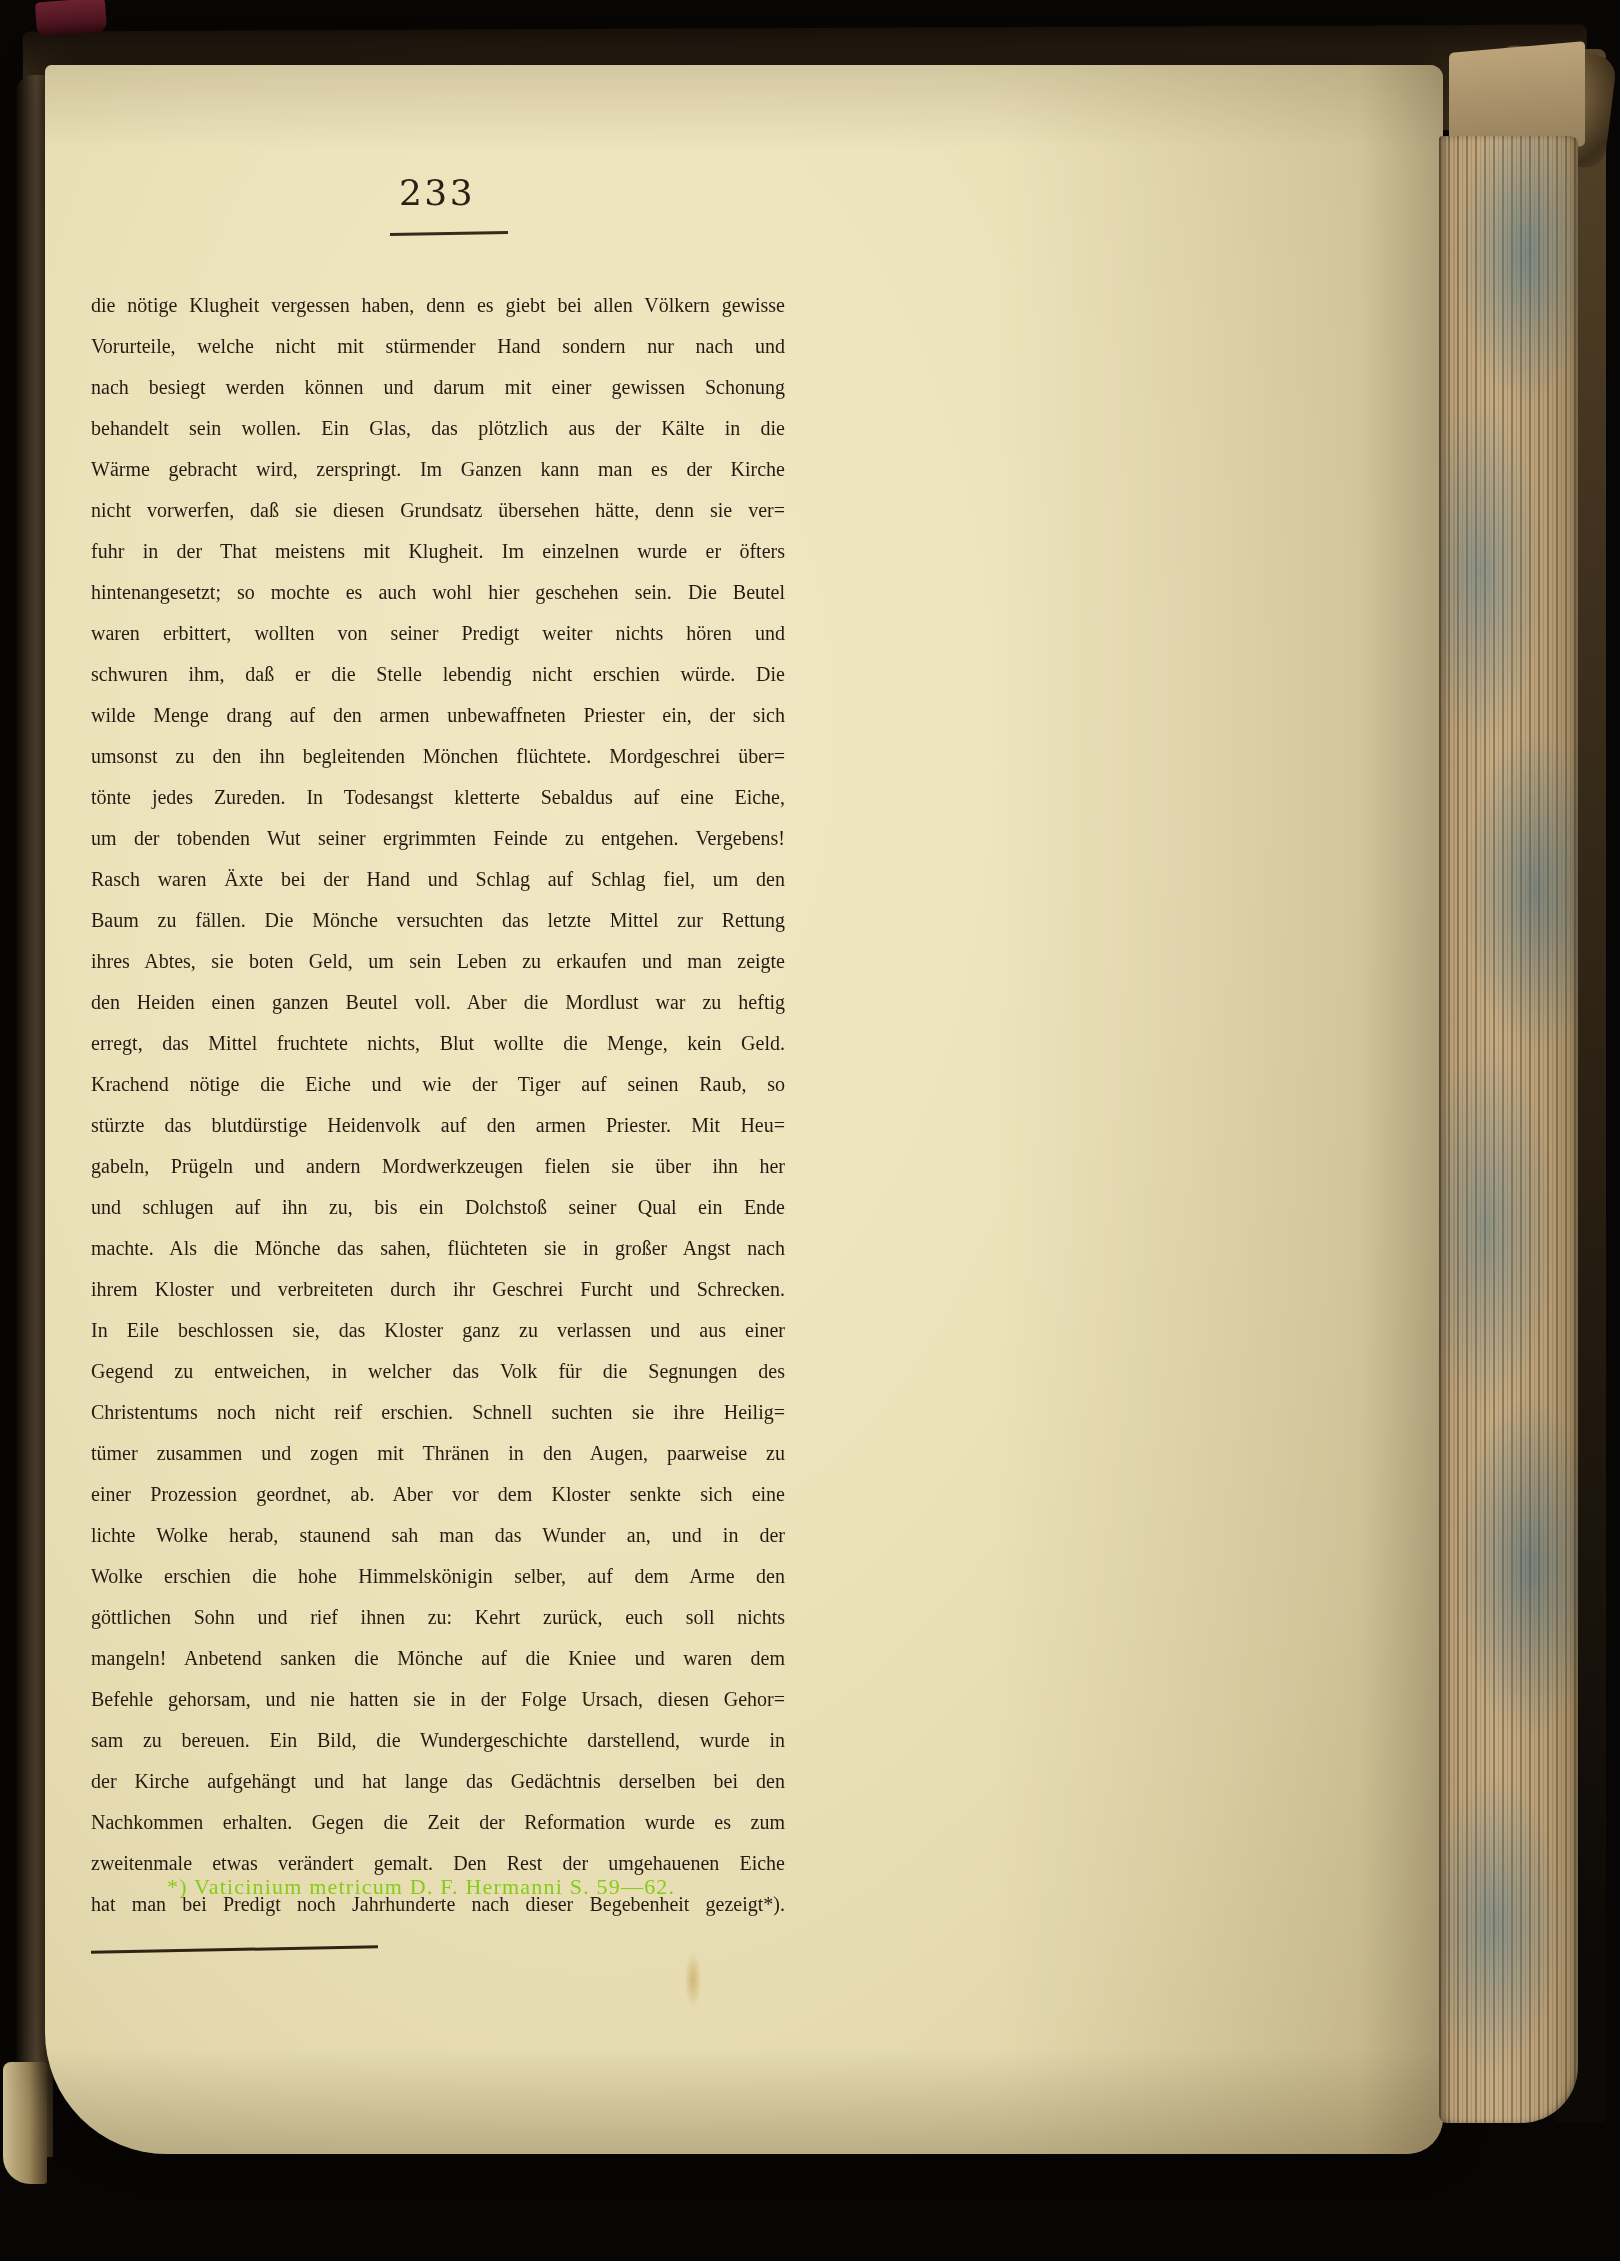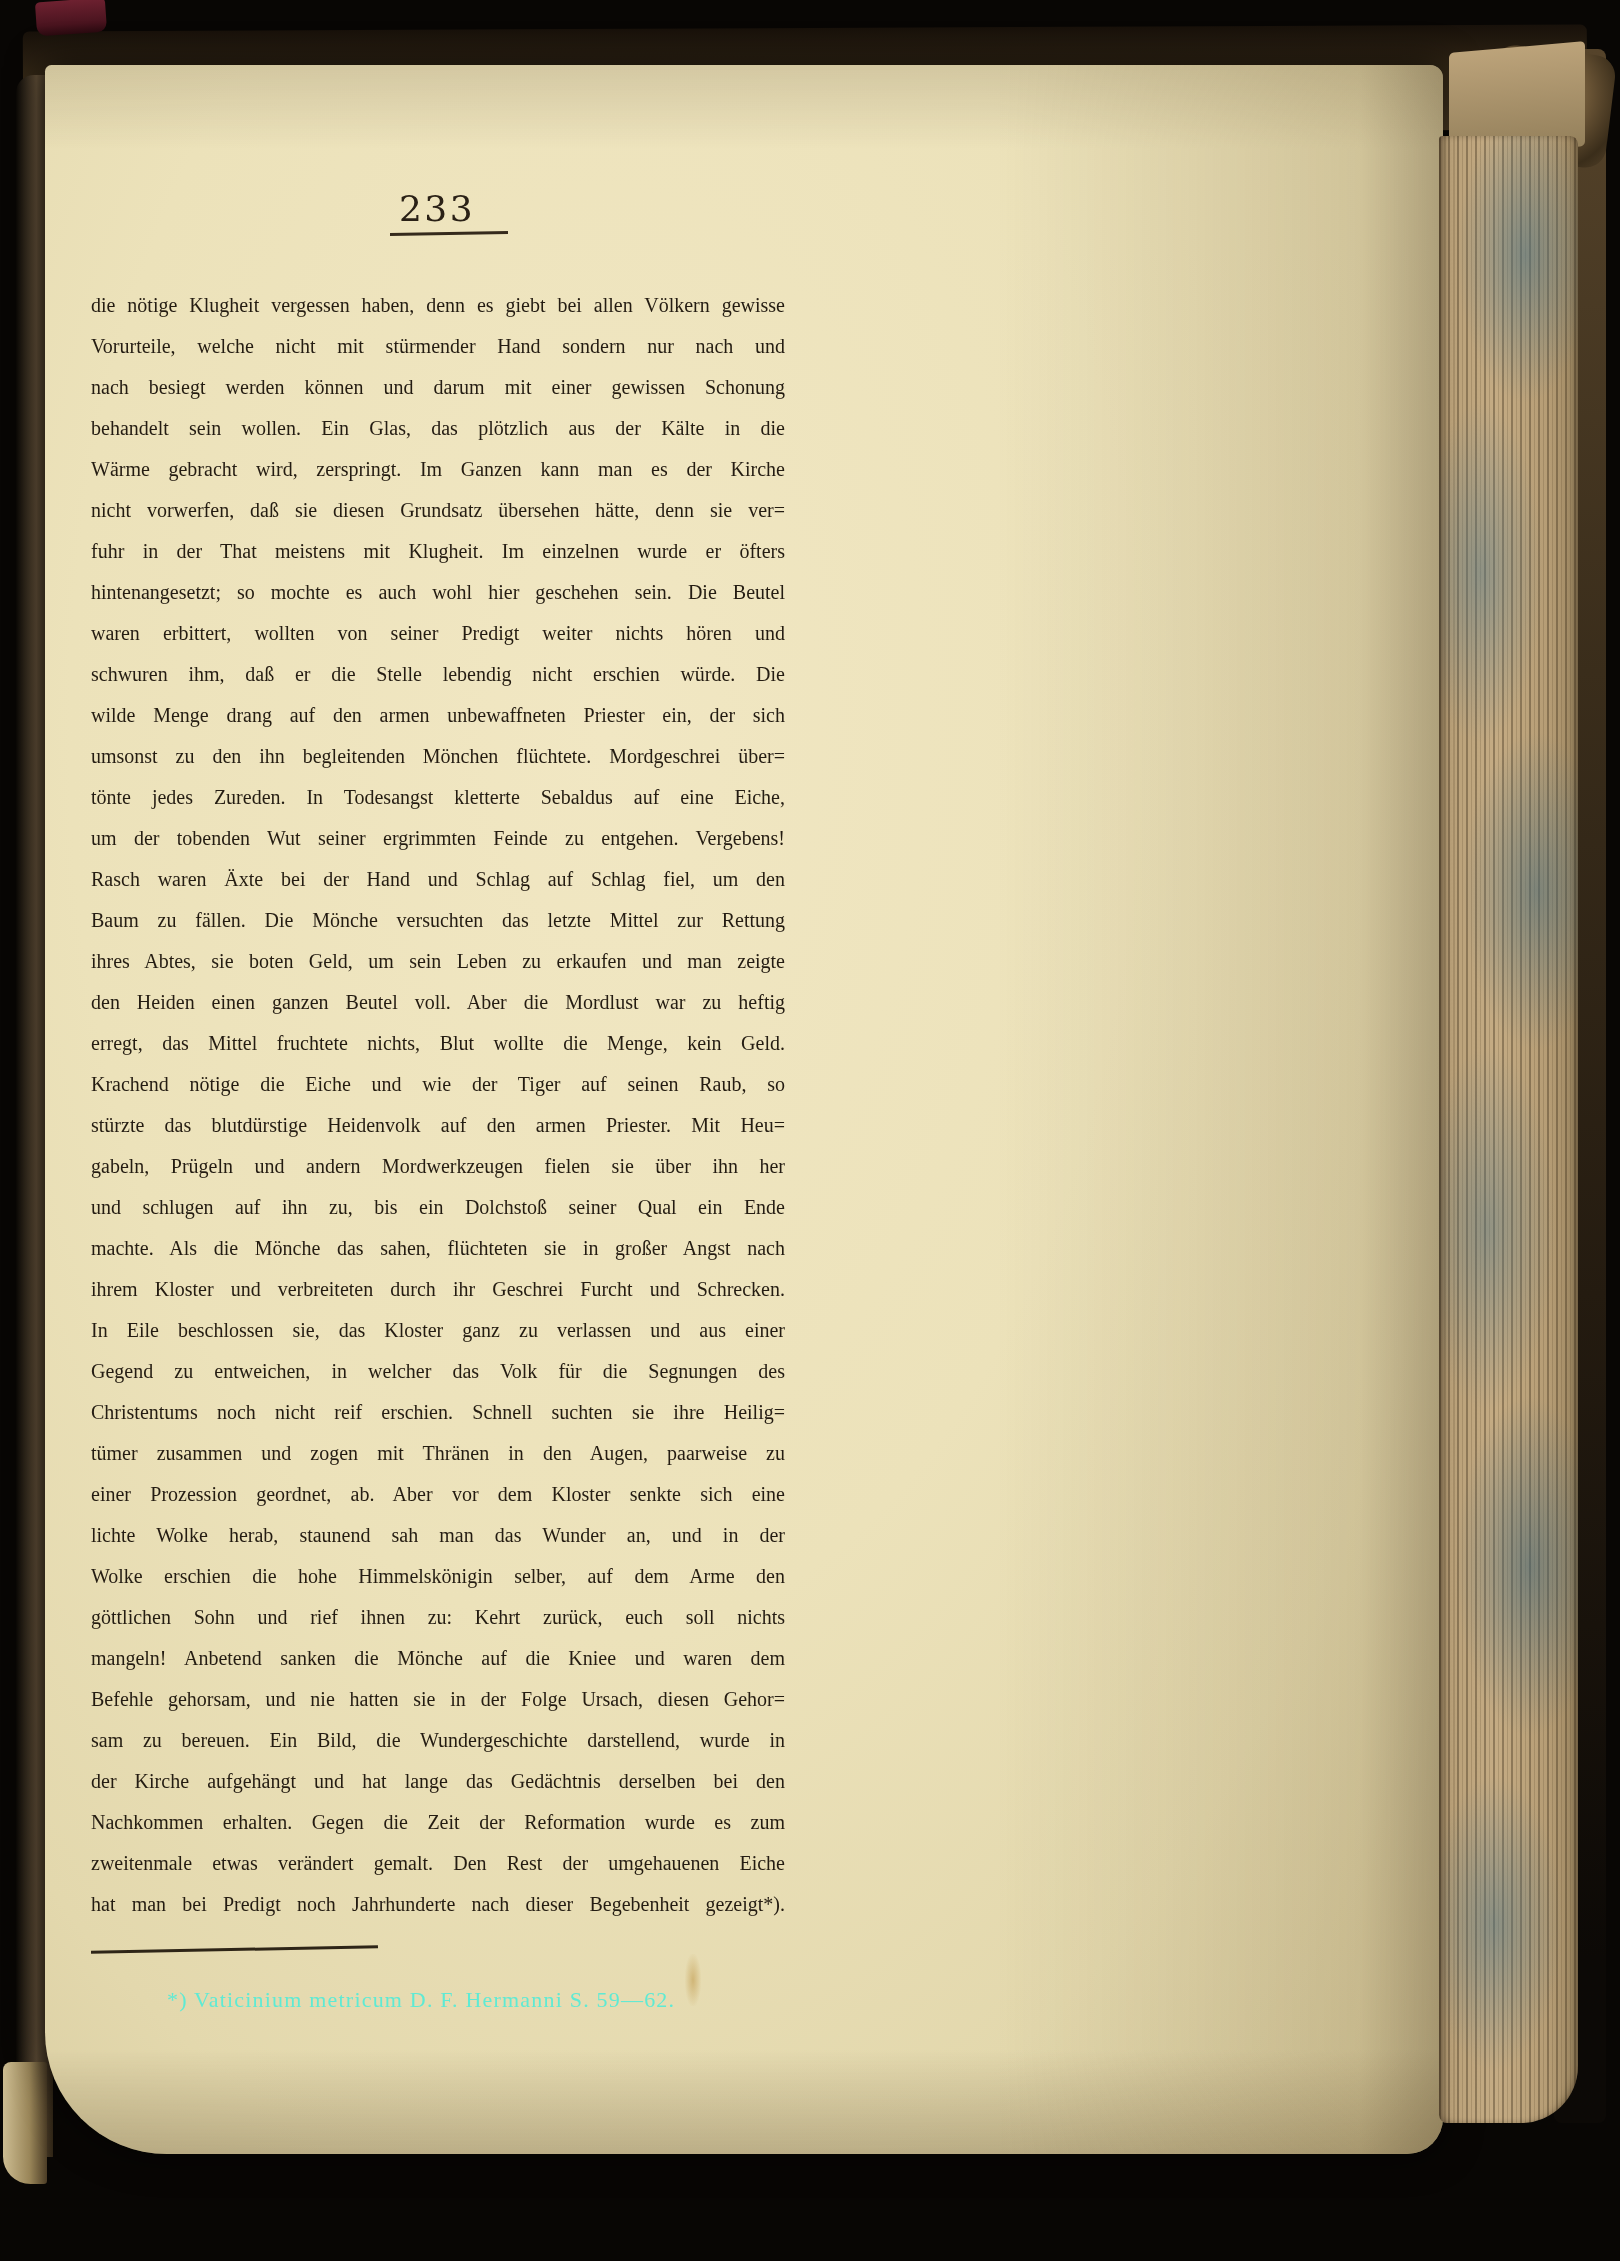--- a/index.html
+++ b/index.html
@@ -49,32 +49,32 @@
       radial-gradient(ellipse 105px 227px at 70% 38%,rgba(66,104,122,.50),rgba(0,0,0,0) 70%),
       radial-gradient(ellipse 97px 259px at 35% 55%,rgba(74,112,130,.42),rgba(0,0,0,0) 70%),
       radial-gradient(ellipse 105px 243px at 65% 72%,rgba(60,98,118,.52),rgba(0,0,0,0) 70%),
       radial-gradient(ellipse 97px 211px at 40% 90%,rgba(74,112,130,.48),rgba(0,0,0,0) 70%),
       repeating-linear-gradient(90deg,rgba(58,44,24,.38) 0 1.6px,rgba(0,0,0,0) 1.6px 4.9px,rgba(90,72,44,.22) 4.9px 6.5px,rgba(0,0,0,0) 6.5px 9px),
       linear-gradient(90deg,#b69d75 0%,#c5ac84 40%,#b59c74 80%,#9c8660 100%);
     border-radius:3.2px 8px 57px 8px;
     box-shadow:inset 8px 0 9.7px -4.9px rgba(30,20,10,.65), inset -6.5px 0 8px -4.9px rgba(30,20,10,.5);}
 
   
-  .page-number-wrap{position:absolute;left:91px;top:188px;width:692px;text-align:center;}
+  .page-number-wrap{position:absolute;left:91px;top:172px;width:692px;text-align:center;}
   .page-number{font-family:"DejaVu Serif",serif;font-size:36px;color:#2a2116;letter-spacing:2.4px;}
   .page-number-rule{position:absolute;left:390px;top:232px;width:118px;height:0;
     border-top:3.2px solid #352a1c;transform:rotate(-1deg);}
 
   .body-text{position:absolute;left:91px;top:285px;width:694px;}
   .text-line{height:41px;line-height:41px;font-size:20px;color:#241c12;
     text-align:justify;text-align-last:justify;}
 
   .footnote-rule{position:absolute;left:91px;top:1948px;width:287px;height:0;
     border-top:3.2px solid #2e2517;transform:rotate(-1.1deg);}
-  .footnote{position:absolute;left:167px;top:1987px;font-size:22px;letter-spacing:1.2px;color:#5eead4;}
+  .footnote{position:absolute;left:167px;top:1874px;font-size:22px;letter-spacing:1.2px;color:#84cc16;}
 
   .stain{position:absolute;left:685px;top:1954px;width:16px;height:52px;
     background:radial-gradient(ellipse at 50% 50%,rgba(190,150,70,.55),rgba(0,0,0,0) 75%);}
 </style>
 </head>
 <body>
 
 <div class="scene">
 
   <div class="cover-band-top"></div>

